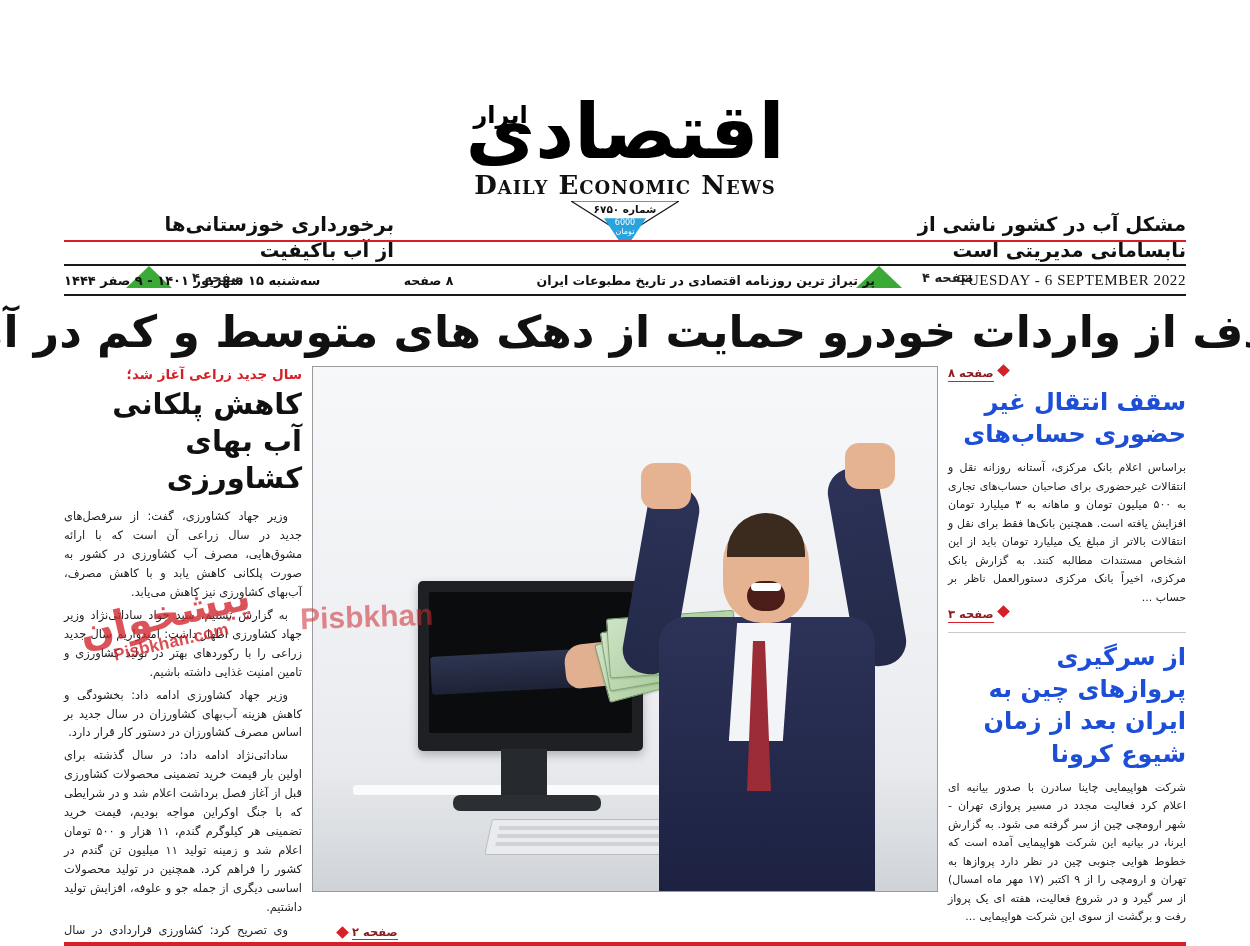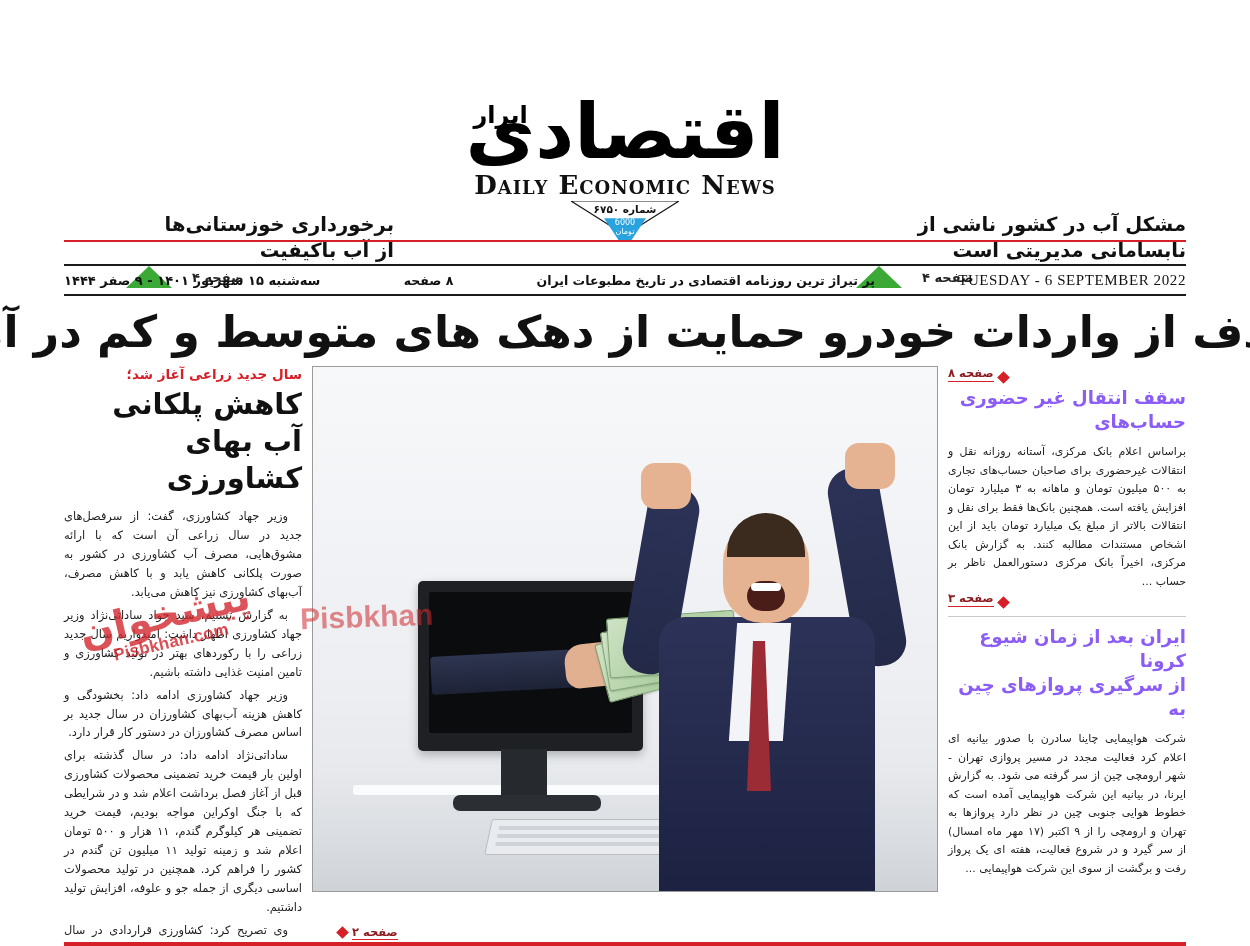--- a/index.html
+++ b/index.html
@@ -116,34 +116,34 @@
     line-height:1.28;letter-spacing:-0.6px;margin-bottom:10px;
   }
   .rbody{
     font-size:11.4px;line-height:1.66;color:#1d1d1d;text-align:justify;
     font-family:"DejaVu Sans","Liberation Sans",sans-serif;
   }
   .rbody p{margin:0 0 4px 0;text-indent:14px;}
 
   
   .ltag{
-    display:flex;align-items:flex-end;gap:5px;justify-content:flex-end;
+    display:flex;align-items:flex-start;gap:5px;justify-content:flex-end;
     flex-direction:row;margin-bottom:4px;
   }
   .ltag .dia{
     width:9px;height:9px;background:#d62027;transform:rotate(45deg);
     flex:0 0 9px;
   }
   .ltag .tg{
     font-size:11.5px;color:#8c1a1f;font-weight:700;
     border-bottom:1.4px solid #d62027;padding-bottom:1px;
   }
   .ltag.under{justify-content:flex-start;flex-direction:row-reverse;}
   .lhead{
-    font-size:18px;font-weight:700;color:#8b5cf6;text-align:right;
+    font-size:24px;font-weight:700;color:#1d4ed8;text-align:right;
     line-height:1.34;letter-spacing:-0.5px;margin:2px 0 9px 0;
   }
   .lbody{
     font-size:11px;line-height:1.68;color:#1d1d1d;text-align:justify;
   }
   .lbody p{margin:0;}
   .lsep{height:0;border-top:1px solid #c9c9c9;margin:9px 0 8px 0;}
 
   
   .photo{
@@ -385,22 +385,22 @@
         <div class="ltag under">
           <div class="tg">صفحه ۳</div>
           <div class="dia"></div>
         </div>
       </div>
 
       <div class="lsep"></div>
 
       <div>
         <div class="lhead">
+          <div>از سرگیری پروازهای چین به</div>
           <div>ایران بعد از زمان شیوع کرونا</div>
-          <div>از سرگیری پروازهای چین به</div>
         </div>
         <div class="lbody">
           <p>شرکت هواپیمایی چاینا سادرن با صدور بیانیه ای اعلام کرد فعالیت مجدد در مسیر پروازی تهران - شهر ارومچی چین از سر گرفته می شود. به گزارش ایرنا، در بیانیه این شرکت هواپیمایی آمده است که خطوط هوایی جنوبی چین در نظر دارد پروازها به تهران و ارومچی را از ۹ اکتبر (۱۷ مهر ماه امسال) از سر گیرد و در شروع فعالیت، هفته ای یک پرواز رفت و برگشت از سوی این شرکت هواپیمایی ...</p>
         </div>
 
       </div>
 
     </div>
   </div>
 

